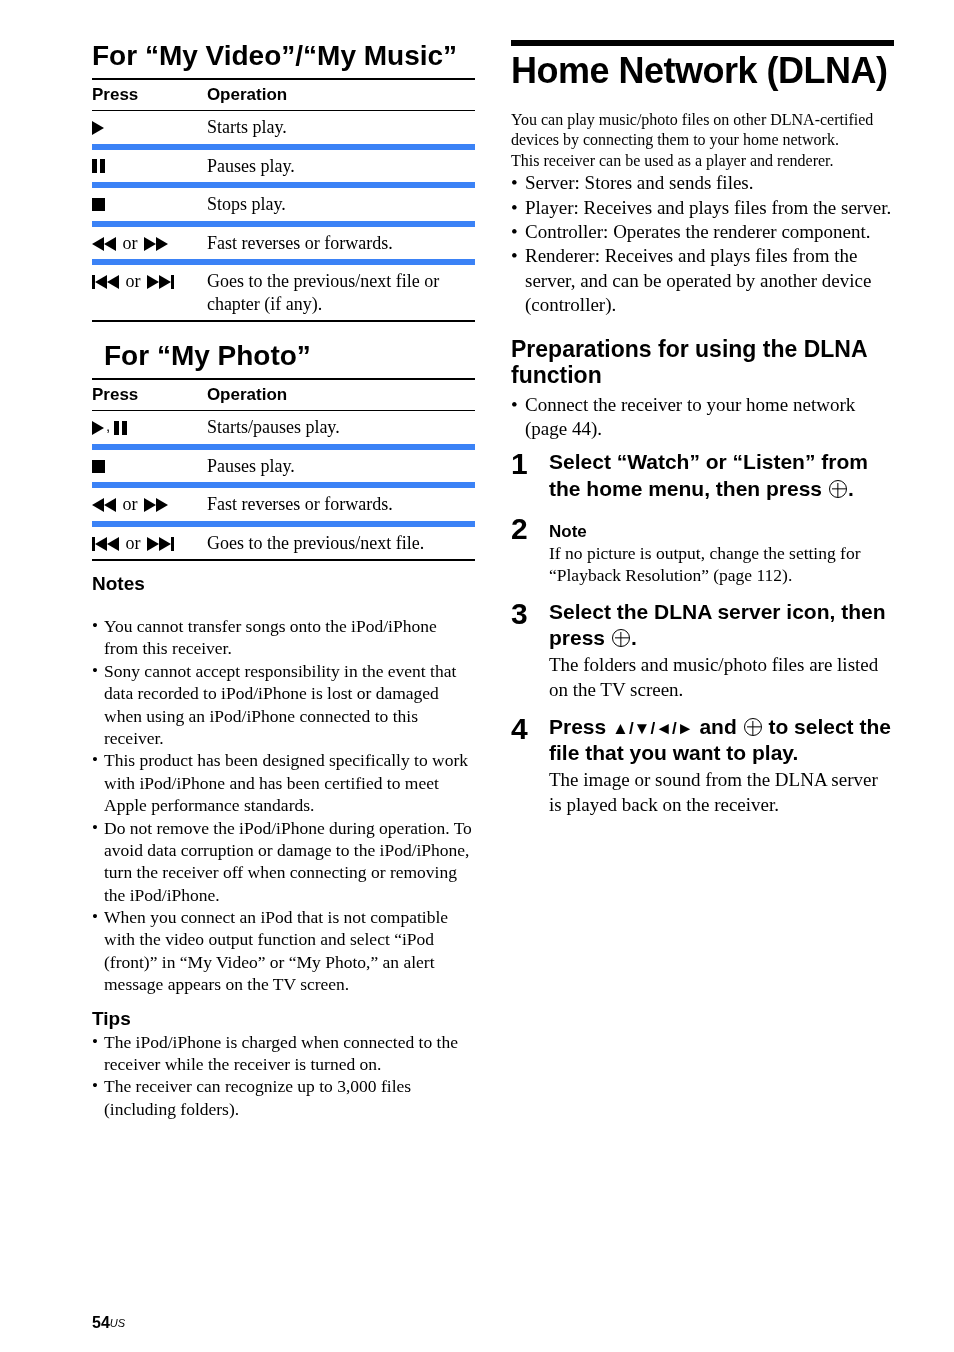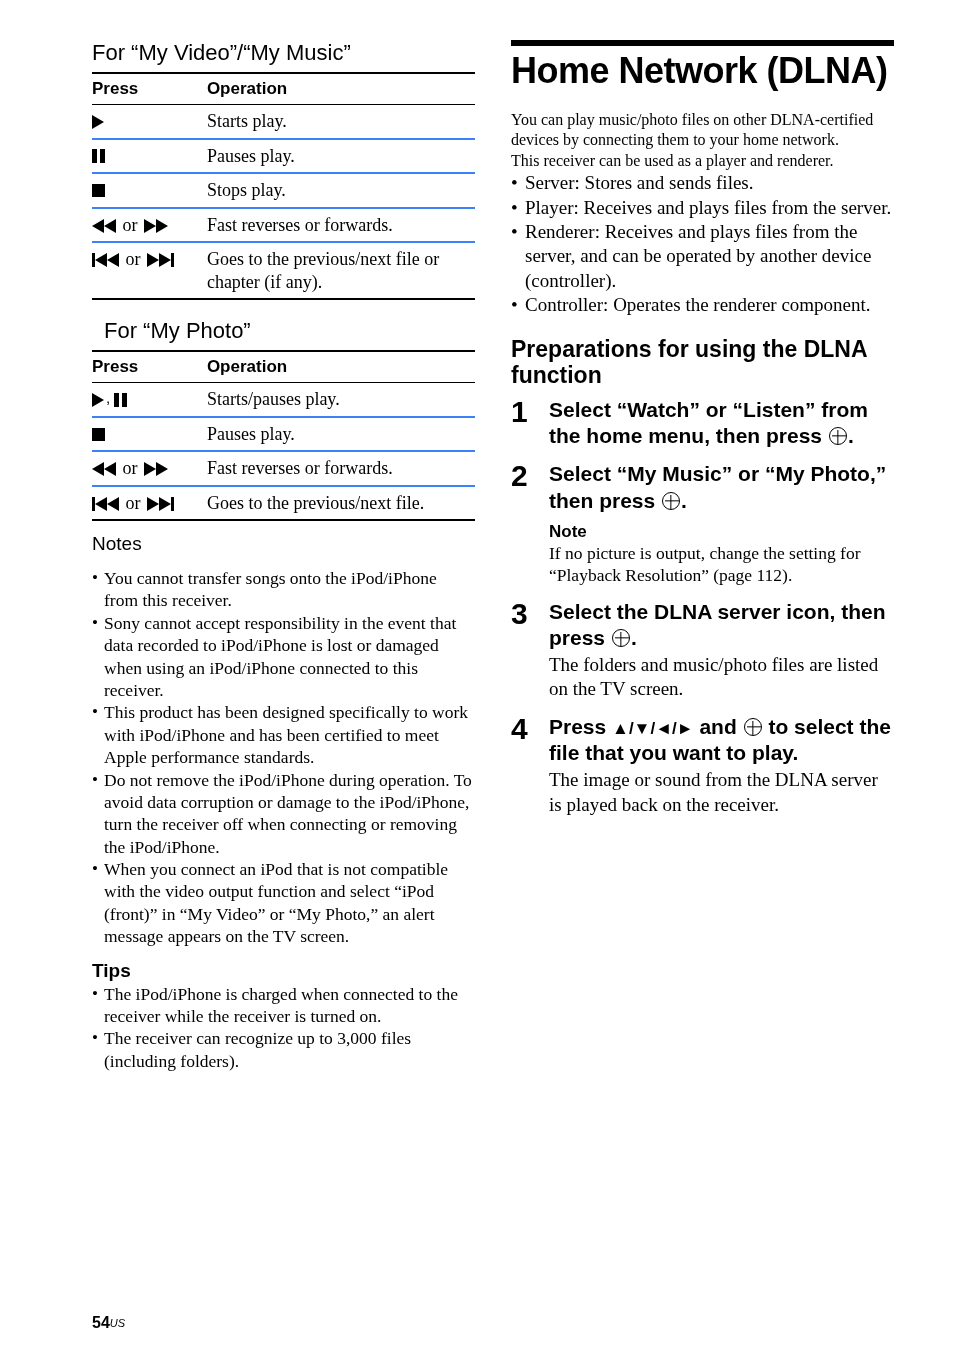--- a/index.html
+++ b/index.html
@@ -3,28 +3,28 @@
 <meta charset="utf-8">
 <style>
   * { box-sizing: border-box; margin: 0; padding: 0; }
   html, body { width: 954px; height: 1352px; background: #fff; font-family: "Times New Roman", Times, serif; color: #000; }
   .page { display: flex; flex-direction: column; height: 100%; padding: 40px 60px 20px 92px; }
   .cols { display: flex; gap: 36px; flex: 1; }
   .col { width: 50%; }
   .col-left { padding-right: 0; }
   .col-right { padding-left: 0; }
 
-  .h-sub { font-family: Arial, Helvetica, sans-serif; font-weight: normal; font-size: 22px; margin-bottom: 6px; }
+  .h-sub { font-family: Arial, Helvetica, sans-serif; font-weight: bold; font-size: 28px; margin-bottom: 6px; }
   .h-sub.mt { margin-top: 18px; margin-left: 12px; }
-  .h-notes { font-family: Arial, Helvetica, sans-serif; font-weight: normal; font-size: 19px; margin-top: 12px; margin-bottom: 12px; }
+  .h-notes { font-family: Arial, Helvetica, sans-serif; font-weight: bold; font-size: 19px; margin-top: 12px; margin-bottom: 20px; }
   .h-tips { font-family: Arial, Helvetica, sans-serif; font-weight: bold; font-size: 19px; margin-top: 12px; margin-bottom: 1px; }
 
   table.op { width: 100%; border-collapse: collapse; }
   table.op th { font-family: Arial, Helvetica, sans-serif; font-weight: bold; font-size: 17px; text-align: left; padding: 5px 2px 5px 0; border-top: 2px solid #000; border-bottom: 1px solid #000; }
-  table.op td { font-size: 18px; padding: 5px 2px 5px 0; border-bottom: 2px solid #3b82f6; vertical-align: top; line-height: 1.25; }
+  table.op td { font-size: 18px; padding: 5px 2px 5px 0; border-bottom: 6px solid #3b82f6; vertical-align: top; line-height: 1.25; }
   table.op tr:last-child td { border-bottom: 2px solid #000; }
   table.op td.key { width: 30%; font-size: 15px; white-space: nowrap; }
   table.op td.key .sym { display:inline-block; vertical-align: middle; }
   table.op td.key .ortxt { font-size: 18px; font-family: "Times New Roman", serif; vertical-align: middle; margin: 0 2px; }
   table.op td.op { }
 
   ul.bullets { list-style: none; padding: 0; margin: 0; }
   ul.bullets > li { position: relative; padding-left: 12px; font-size: 17.5px; line-height: 1.28; margin-bottom: 0; }
   ul.bullets > li::before { content: "•"; position: absolute; left: 0; top: 0; font-size: 17px; }
   ul.rbullets { list-style: none; padding: 0; margin: 0 0 0 0; }
@@ -208,39 +208,39 @@
     </div>
 
     <div class="col col-right">
       <div class="rule"></div>
       <div class="title">Home Network (DLNA)</div>
       <div class="intro" style="white-space:pre-line">You can play music/photo files on other DLNA-certified devices by connecting them to your home network.
 This receiver can be used as a player and renderer.</div>
       <ul class="rbullets">
         <li>Server: Stores and sends files.</li>
         <li>Player: Receives and plays files from the server.</li>
+        <li>Controller: Operates the renderer component.</li>
         <li>Renderer: Receives and plays files from the server, and can be operated by another device (controller).</li>
-        <li>Controller: Operates the renderer component.</li>
       </ul>
 
       <div class="h-sec">Preparations for using the DLNA function</div>
       <ul class="rbullets">
+        <li>Connect the receiver to your home network (page 44).</li>
       </ul>
 
       <ol class="steps">
         <li>
           <div class="num">1</div>
           <div class="body">
             <div class="step-head"><span>Select “Watch” or “Listen” from the home menu, then press </span><span class="enter-icon"></span><span>.</span></div>
           </div>
         </li>
         <li>
           <div class="num">2</div>
           <div class="body">
-            <div class="step-head"><span>Select “My Music” or “My Photo,” then press </span><span class="enter-icon"></span><span>.</span></div>
             <div class="step-note-h">Note</div>
             <div class="step-note">If no picture is output, change the setting for “Playback Resolution” (page 112).</div>
           </div>
         </li>
         <li>
           <div class="num">3</div>
           <div class="body">
             <div class="step-head"><span>Select the DLNA server icon, then press </span><span class="enter-icon"></span><span>.</span></div>
             <div class="step-body-text">The folders and music/photo files are listed on the TV screen.</div>
           </div>

